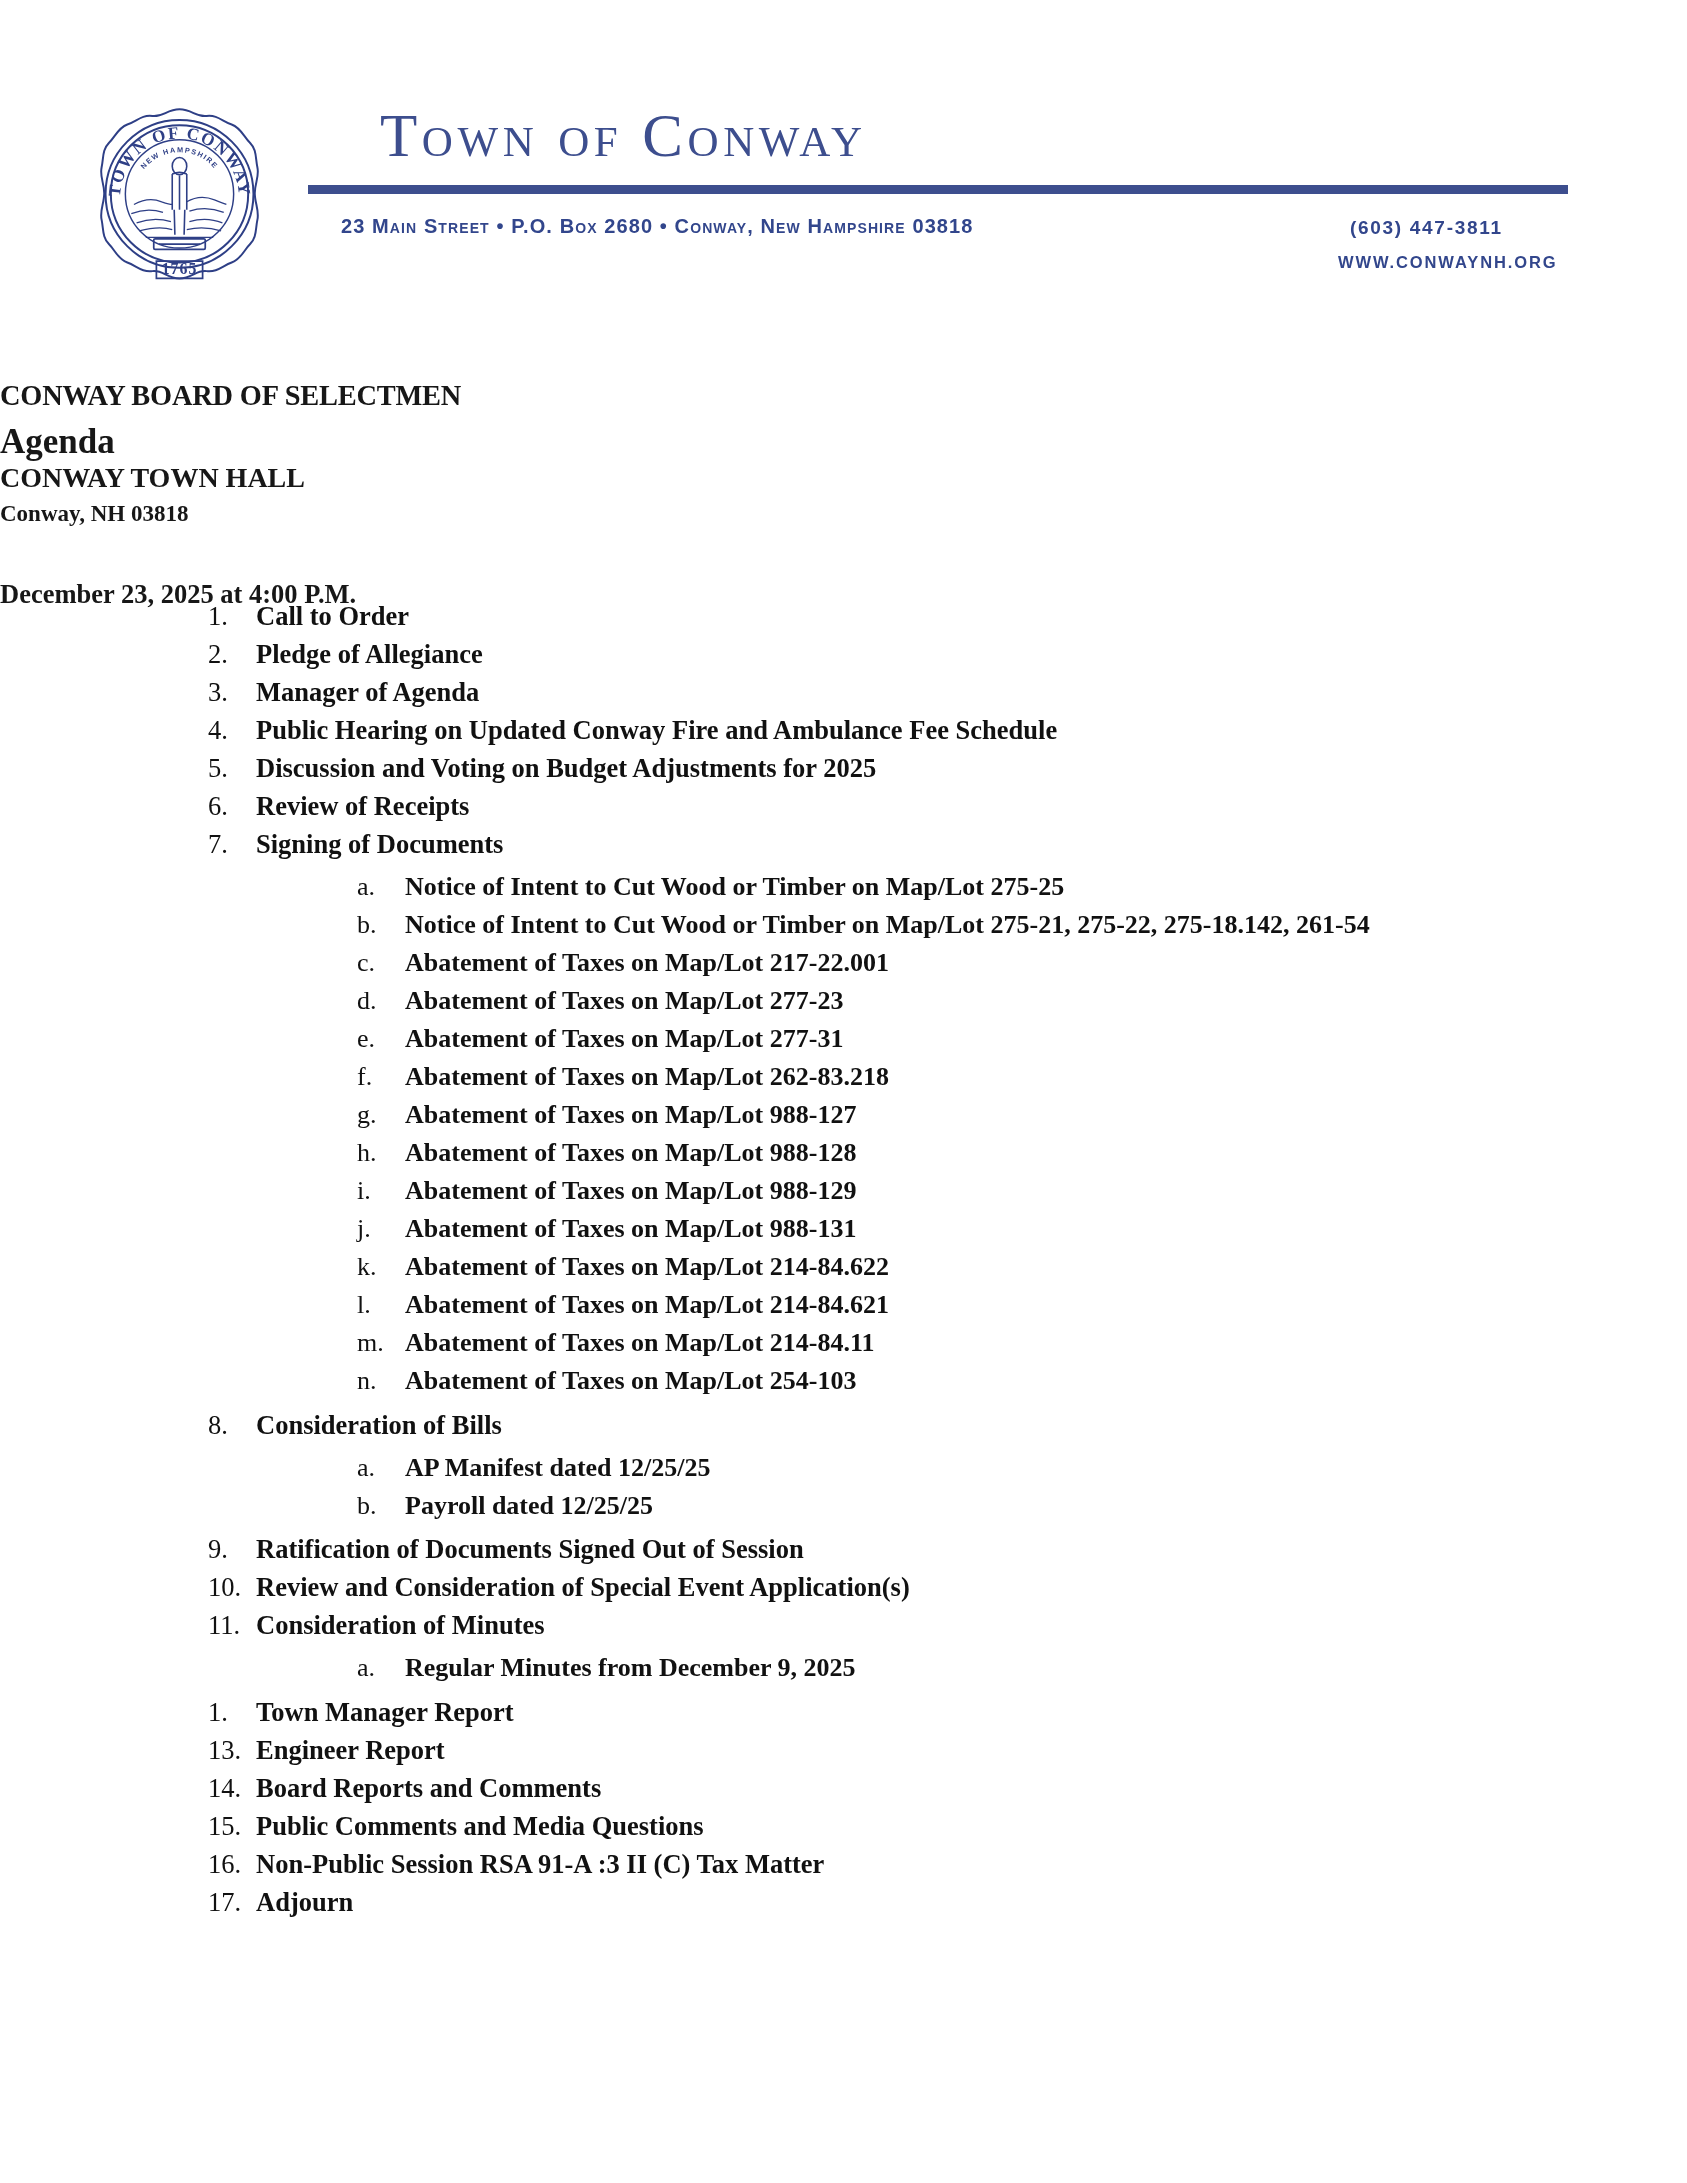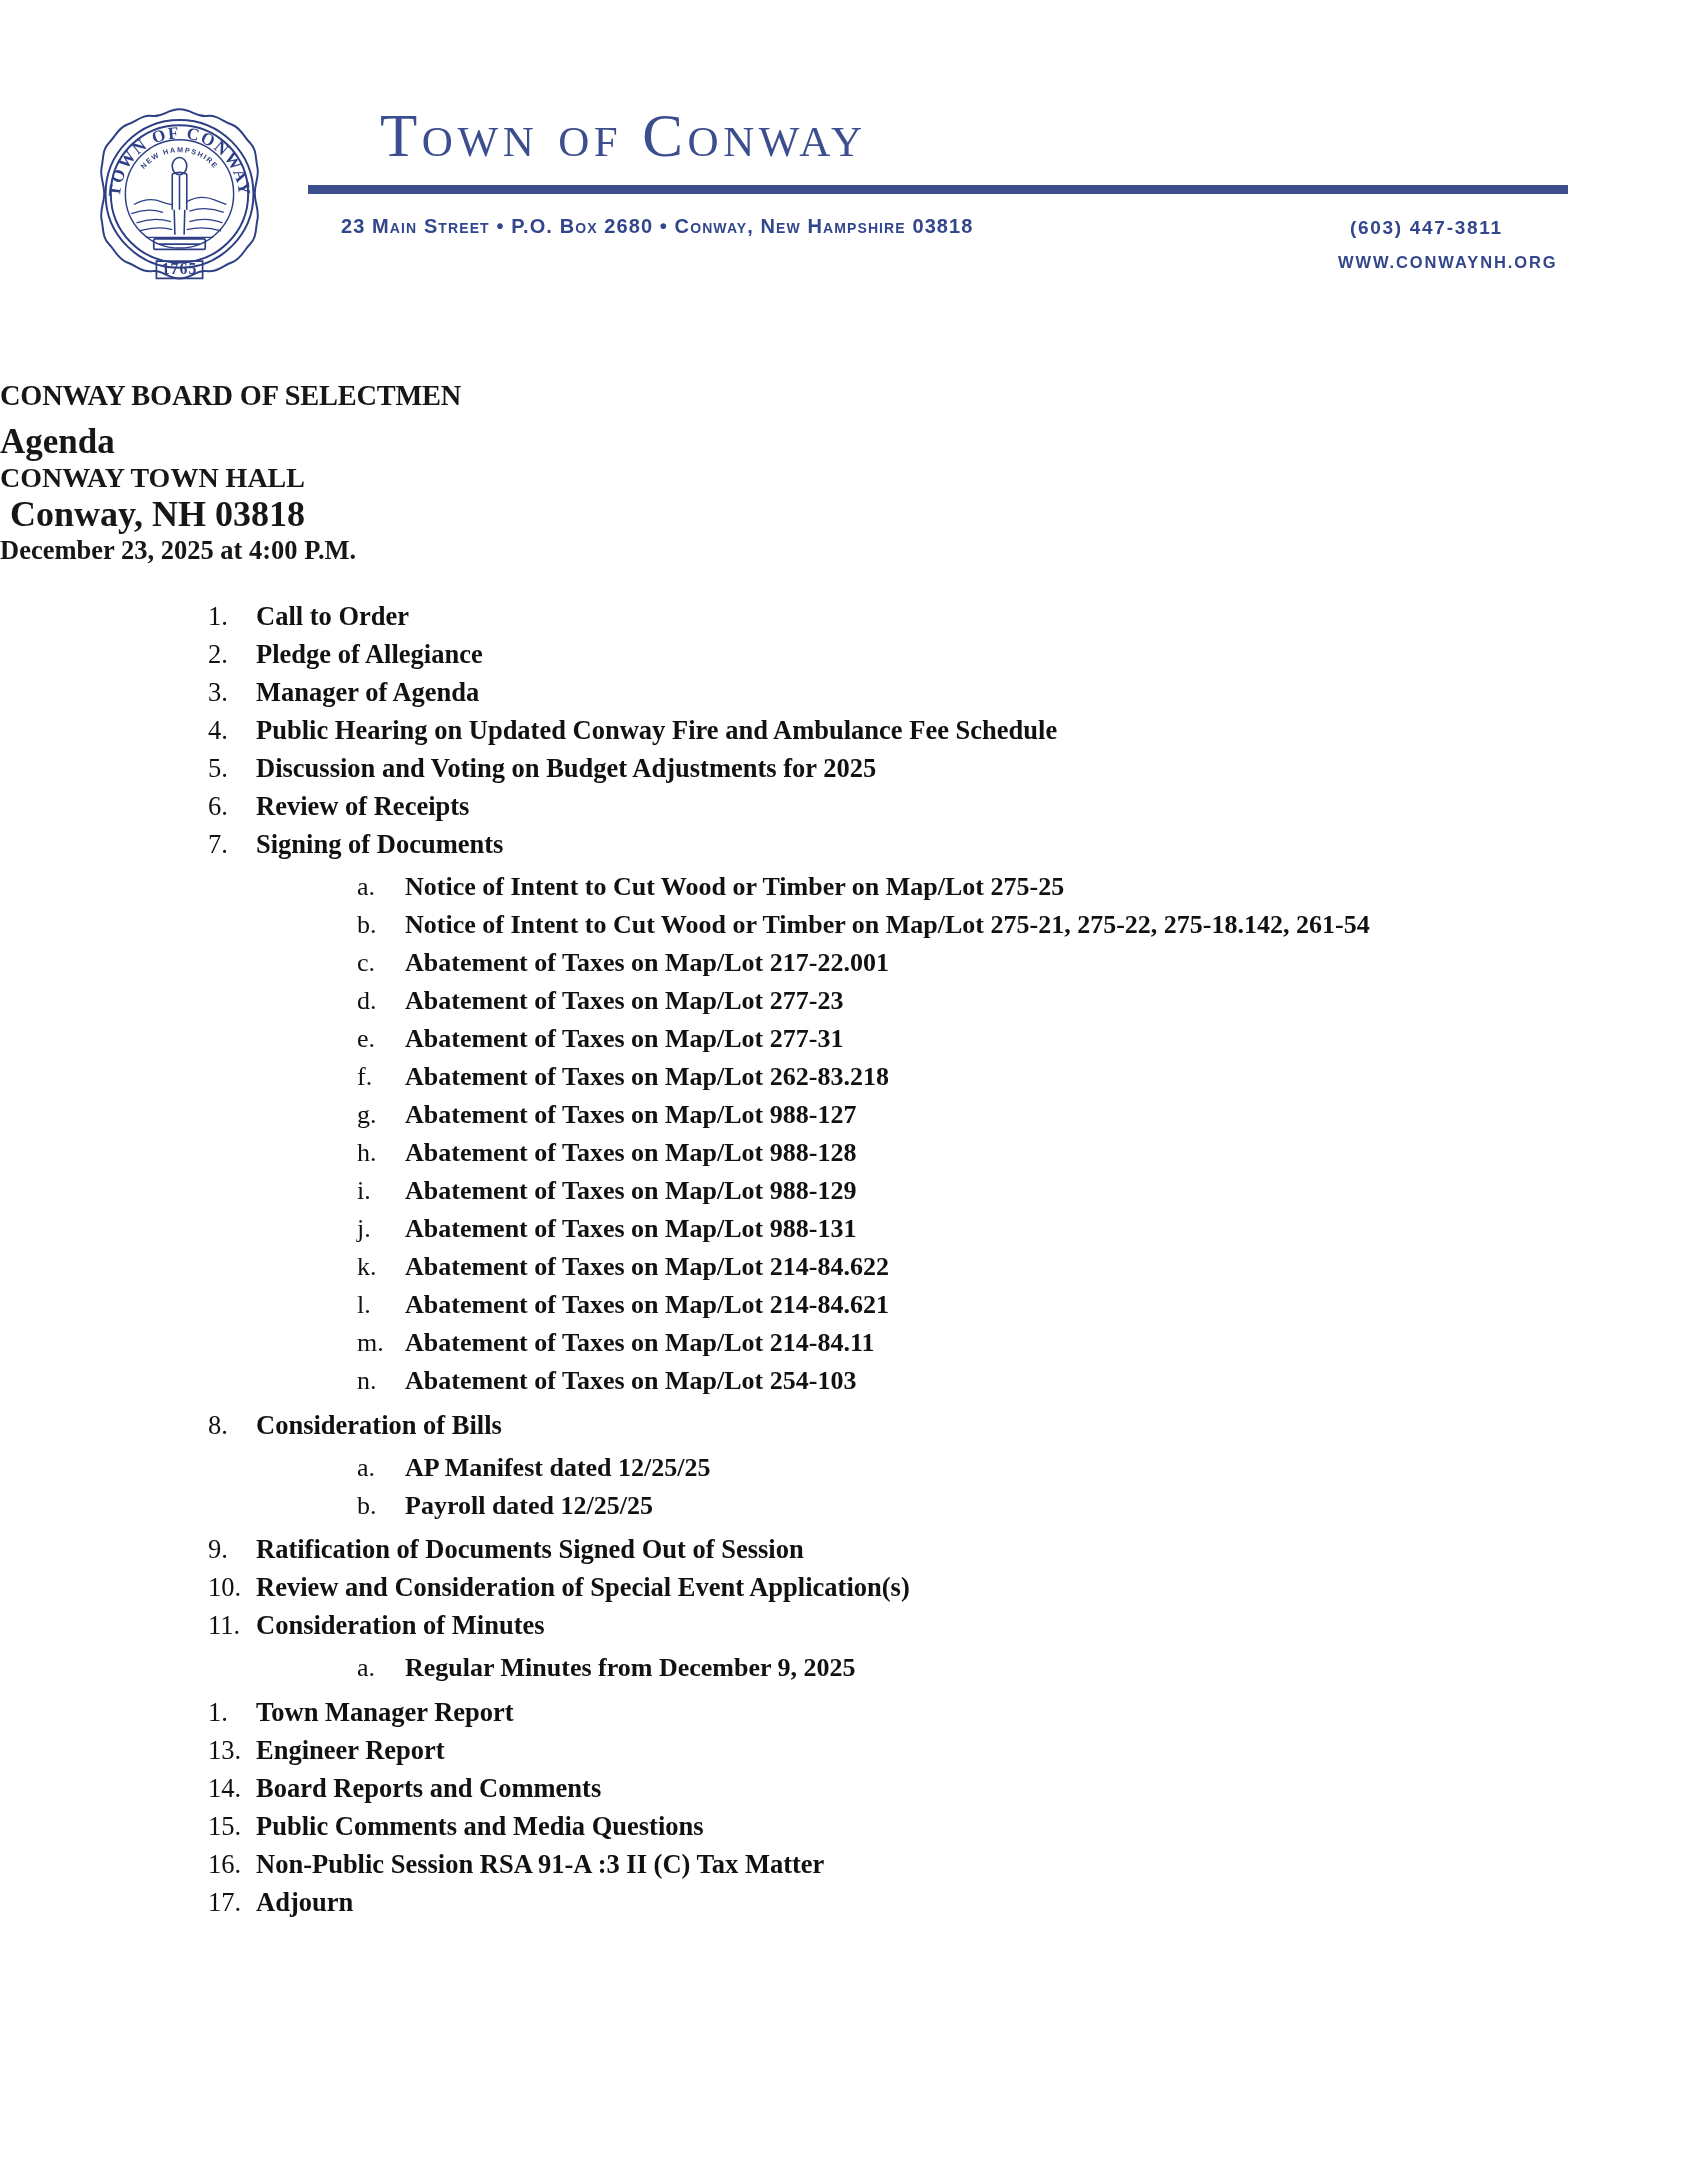--- a/index.html
+++ b/index.html
@@ -107,22 +107,22 @@
   .doc-heading .hline {
     font-family: "Liberation Serif", "DejaVu Serif", serif;
     font-weight: bold;
     color: #171717;
     white-space: nowrap;
   }
   .hline.l1 { font-size: 28.4px; letter-spacing: -0.2px; line-height: 38px; }
   .hline.gap { height: 9.3px; }
   .hline.l2 { font-size: 35px; line-height: 36px; }
   .hline.l3 { font-size: 28px; line-height: 36px; }
-  .hline.l4 { font-size: 36px; line-height: 36px; margin-left: 10px; }
-  .hline.l5 { font-size: 26.5px; line-height: 36px; }
+  .hline.l4 { font-size: 23px; line-height: 36px; }
+  .hline.l5 { font-size: 26.5px; line-height: 36px; margin-top: 44px; }
 
   
   .agenda {
     position: absolute;
     left: 0;
     top: 599px;
     width: 1687px;
   }
 
   .row {

